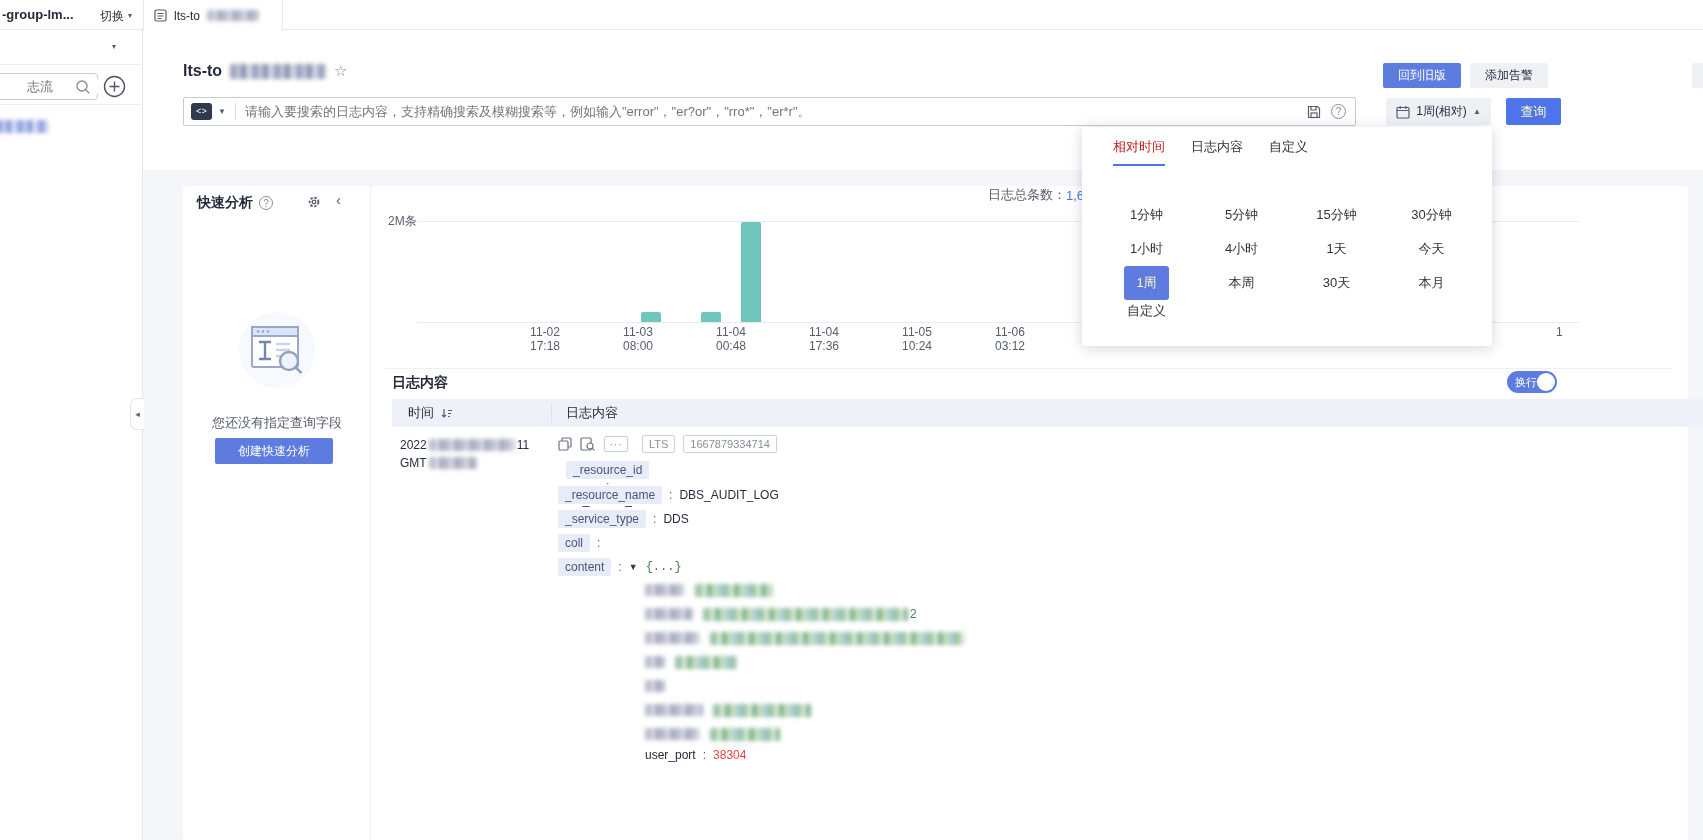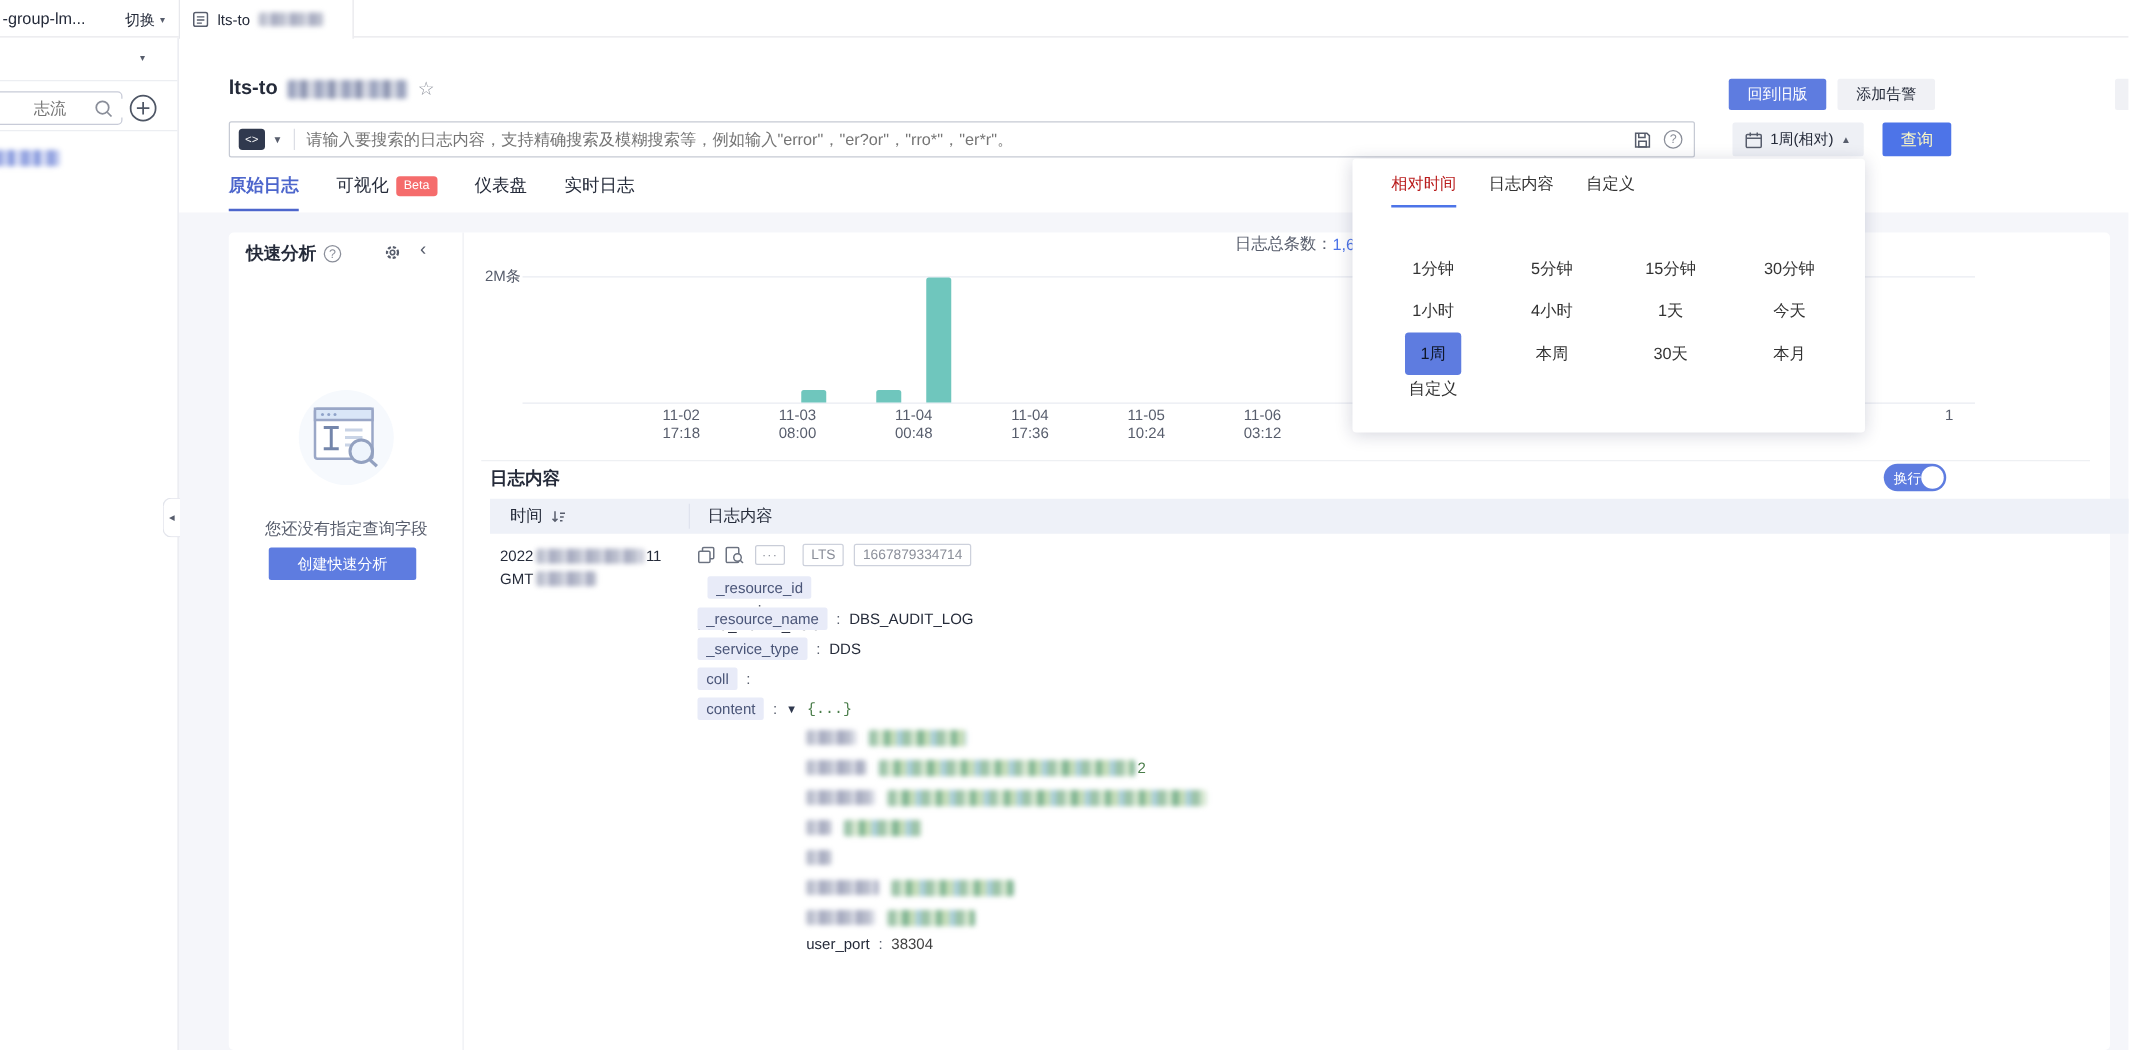--- a/index.html
+++ b/index.html
@@ -51,30 +51,30 @@
   .colon{color:#575d6c;margin:0 7px}
   .censrow{position:absolute;left:645px;height:18px;display:flex;align-items:center}
   .cens-suffix{color:#4a7d4a;font-size:12px;margin-left:2px}
   
   .dd-panel{position:absolute;left:1082px;top:127px;width:410px;height:219px;background:#fff;border-radius:3px;box-shadow:0 2px 14px rgba(20,30,70,.18);z-index:40}
   .dd-tab{font-size:13px;color:#333;cursor:pointer;padding-bottom:8px;border-bottom:2px solid transparent}
   .dd-tab.active{color:#b91c1c;border-bottom-color:#4d74e8}
   .dd-grid{position:absolute;left:17px;top:76px;display:grid;grid-template-columns:repeat(4,95px);row-gap:10px}
   .dd-cell{height:24px;display:flex;align-items:center;justify-content:center}
   .dd-opt{font-size:13px;color:#333;cursor:pointer}
-  .dd-opt.selected{background:#5e7ce0;color:#0f172a;border-radius:3px;padding:8px 12px}
+  .dd-opt.selected{background:#5e7ce0;color:#fef9c3;border-radius:3px;padding:8px 12px}
   svg{display:block}
 </style>
 </head>
 <body>
 
 <div id="screen">
 
   <div class="topbar">
-    <span class="abs" style="left:2px;top:7px;font-size:13px;font-weight:normal">-group-lm...</span>
+    <span class="abs" style="left:2px;top:7px;font-size:13px;font-weight:bold">-group-lm...</span>
     <span class="abs" style="left:100px;top:8px;font-size:12px;cursor:pointer">切换</span>
     <span class="abs caret" style="left:128px;top:12px">▾</span>
   </div>
   <div class="toptab">
     <span>
       <svg width="13" height="13" viewBox="0 0 13 13">
           <rect x="1" y="1" width="11" height="11" rx="1.5" fill="none" stroke="#575d6c" stroke-width="1.2"></rect>
           <path d="M3.5 4.5h6M3.5 7h6M3.5 9.5h4" stroke="#575d6c" stroke-width="1.1"></path>
         </svg>
     </span>
@@ -138,35 +138,20 @@
         <svg width="14" height="14" viewBox="0 0 14 14">
             <rect x="1" y="2.5" width="12" height="10.5" rx="1" fill="none" stroke="#575d6c" stroke-width="1.2"></rect>
             <path d="M1 5.5h12M4.2 1v3M9.8 1v3" stroke="#575d6c" stroke-width="1.2"></path>
           </svg>
       </span>
       <span style="font-size:12px">1周(相对)</span>
       <span class="caret">▲</span>
     </div>
     <button class="btn abs" style="left:1363px;top:68px;width:55px;height:27px;background:#4d74e8;color:#fef9c3;font-size:13px;border:none">查询</button>
 
-    <div id="nav-tabs" class="abs" style="left:40px;top:110px;display:flex;gap:30px">
-        <div class="nav-tab active">
-          <span>原始日志</span>
-        </div>
-        <div class="nav-tab">
-          <span>可视化</span>
-          <span class="beta-badge">Beta</span>
-        </div>
-        <div class="nav-tab">
-          <span>仪表盘</span>
-        </div>
-        <div class="nav-tab">
-          <span>实时日志</span>
-        </div>
-      </div>
   </div>
 
   <div class="main-gray"></div>
   <div class="card"></div>
 
   <div class="qa-panel">
     <div class="abs" style="left:14px;top:8px;display:flex;align-items:center;gap:6px">
       <span style="font-size:14px;font-weight:bold">快速分析</span>
       <span class="circle-q">?</span>
     </div>
@@ -343,21 +328,21 @@
       </div>
       <div class="censrow" style="top: 725px;">
         <span class="cens c-gray" style="width: 55px; height: 12px;"></span>
         <span class="cens c-green" style="width: 70px; height: 13px; margin-left: 10px;"></span>
       </div>
     </div>
 
   <div class="abs" style="left:645px;top:748px;font-size:12px;display:flex;align-items:center">
     <span>user_port</span>
     <span class="colon">:</span>
-    <span style="color:#404040;cursor:pointer">38304</span>
+    <span style="color:#ef4444;cursor:pointer">38304</span>
   </div>
 
   <div class="dd-panel">
     <div id="dd-tabs" style="position:absolute;left:31px;top:11px;display:flex;gap:26px">
         <div class="dd-tab active">相对时间</div>
         <div class="dd-tab">日志内容</div>
         <div class="dd-tab">自定义</div>
       </div>
     <div id="dd-options" class="dd-grid">
         <div class="dd-cell">

